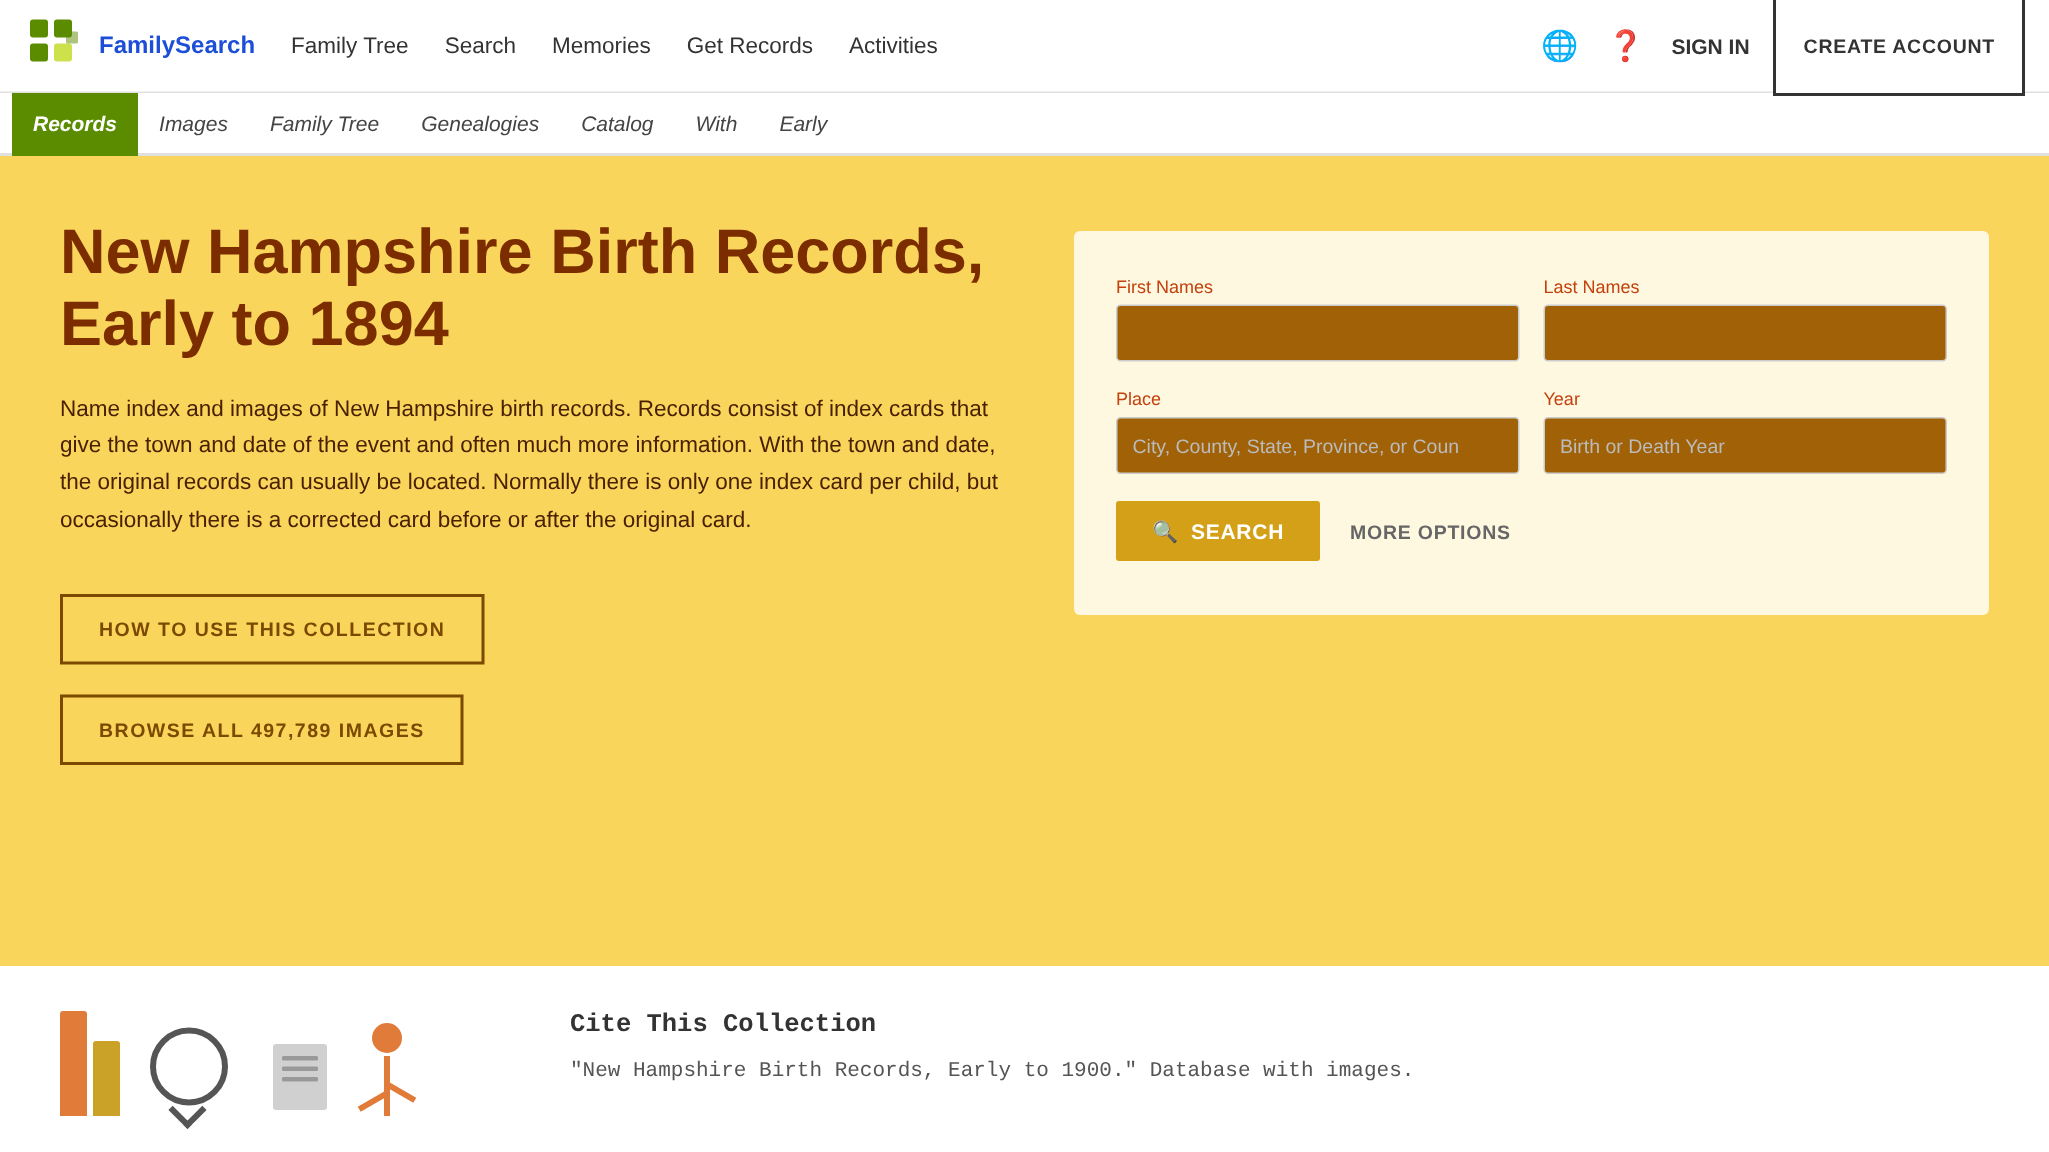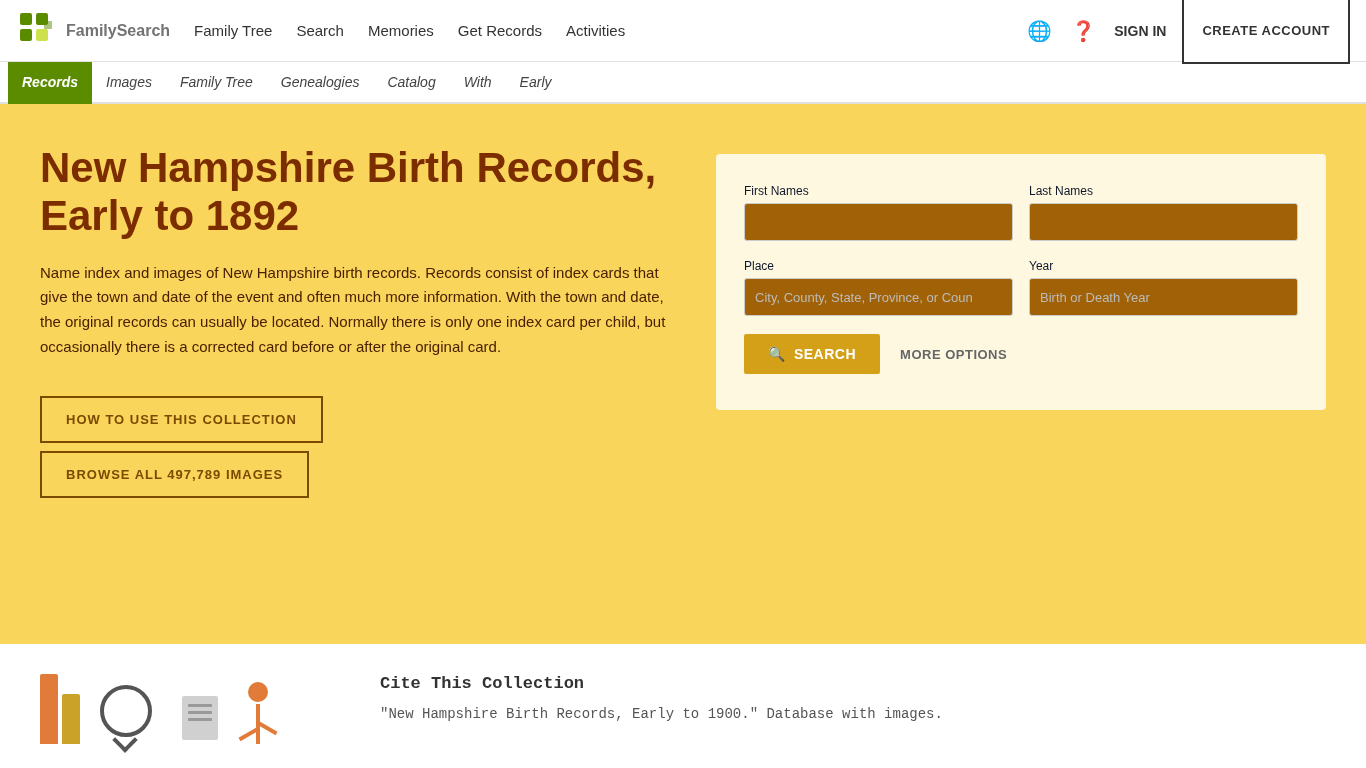--- a/index.html
+++ b/index.html
@@ -21,21 +21,21 @@
       text-decoration: none;
     }
     .logo-icon {
       width: 44px;
       height: 44px;
       margin-right: 6px;
     }
     .logo-text {
       font-size: 16px;
       font-weight: 600;
-      color: #737373;
+      color: #1d4ed8;
     }
     .nav-links {
       display: flex;
       align-items: center;
       gap: 24px;
       flex: 1;
     }
     .nav-link {
       color: #333;
       text-decoration: none;
@@ -159,21 +159,21 @@
       gap: 16px;
       margin-bottom: 18px;
     }
     .search-field {
       flex: 1;
       display: flex;
       flex-direction: column;
     }
     .search-label {
       font-size: 12px;
-      color: #0f172a;
+      color: #c2410c;
       margin-bottom: 5px;
     }
     .search-input {
       border: 1px solid #ccc;
       border-radius: 3px;
       padding: 10px 10px;
       font-size: 14px;
       background: #a16207;
       outline: none;
       width: 100%;
@@ -358,24 +358,24 @@
   <a class="second-nav-item" href="#">Images</a>
   <a class="second-nav-item" href="#">Family Tree</a>
   <a class="second-nav-item" href="#">Genealogies</a>
   <a class="second-nav-item" href="#">Catalog</a>
   <a class="second-nav-item" href="#">With</a>
   <a class="second-nav-item" href="#">Early</a>
 </nav>
 
 <section class="hero">
   <div class="hero-left">
-    <h1 class="hero-title">New Hampshire Birth Records, Early to 1892</h1>
+    <h1 class="hero-title">New Hampshire Birth Records, Early to 1894</h1>
     <p class="hero-desc">Name index and images of New Hampshire birth records. Records consist of index cards that give the town and date of the event and often much more information. With the town and date, the original records can usually be located. Normally there is only one index card per child, but occasionally there is a corrected card before or after the original card.</p>
     <div class="hero-btns">
-      <button class="hero-btn" style="margin-bottom:8px;">HOW TO USE THIS COLLECTION</button>
+      <button class="hero-btn" style="margin-bottom:20px;">HOW TO USE THIS COLLECTION</button>
       <button class="hero-btn">BROWSE ALL 497,789 IMAGES</button>
     </div>
   </div>
 
   <div class="search-card">
     <div class="search-row">
       <div class="search-field">
         <label class="search-label">First Names</label>
         <input class="search-input" type="text" style="">
       </div>

